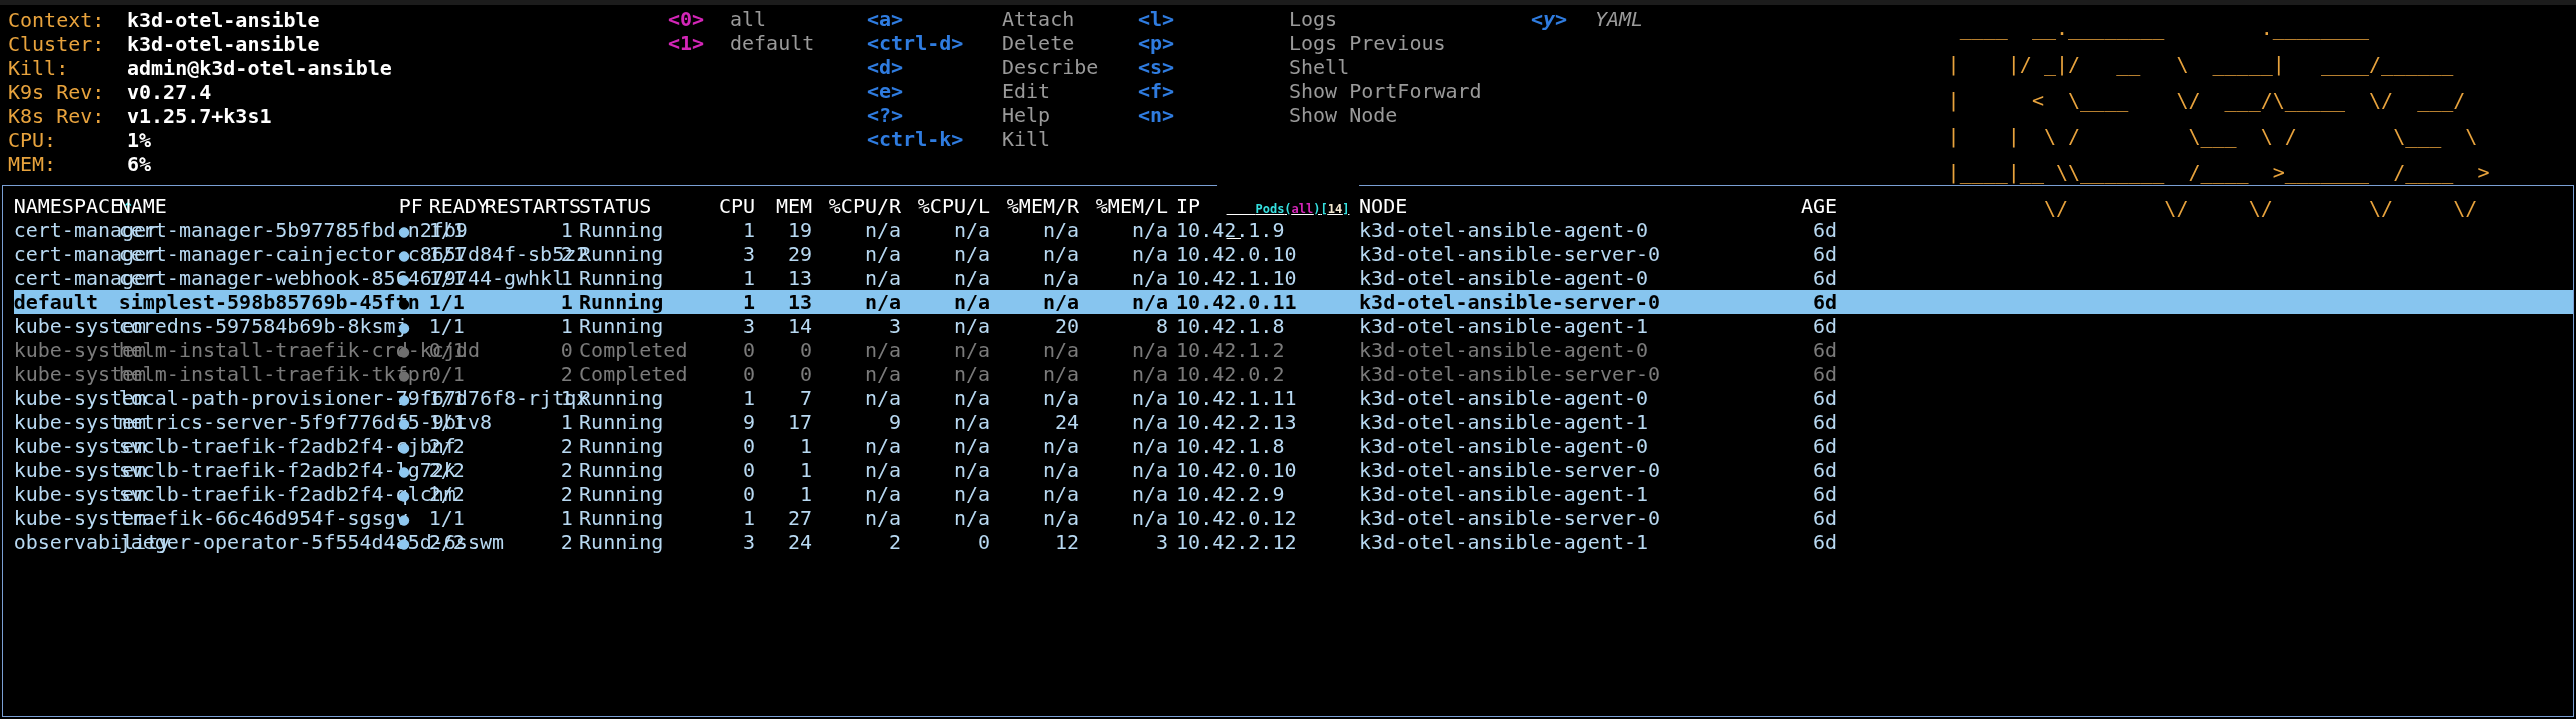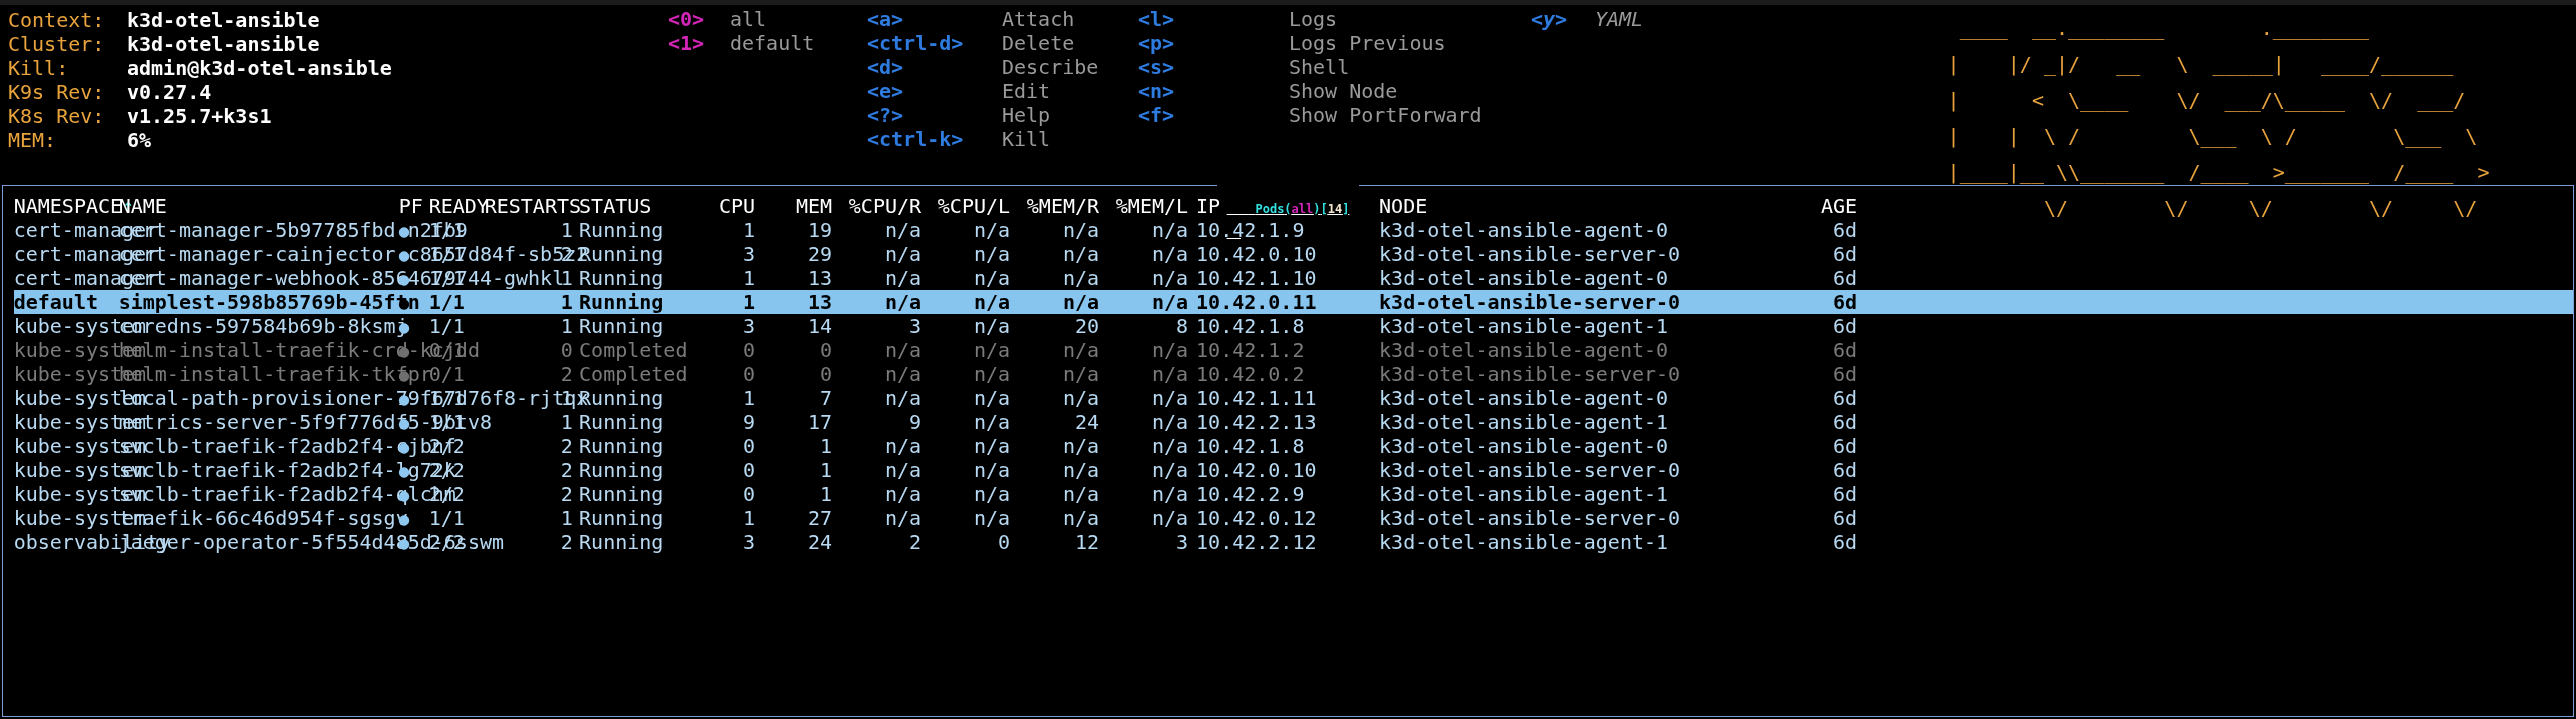--- a/index.html
+++ b/index.html
@@ -154,21 +154,21 @@
     white-space: pre;
     vertical-align: top;
   }
   .w-ns    { width: 105px; }
   .w-name  { width: 280px; }
   .w-pf    { width: 30px;  text-align: left; }
   .w-ready { width: 56px;  }
   .w-rst   { width: 88px; text-align: right; }
   .w-stat  { width: 119px; padding-left: 6.4px; }
   .w-cpu   { width: 57px;  text-align: right; }
-  .w-mem   { width: 77px;  text-align: right; }
+  .w-mem   { width: 57px;  text-align: right; }
   .w-cpur  { width: 89px; text-align: right; }
   .w-cpul  { width: 89px; text-align: right; }
   .w-memr  { width: 89px; text-align: right; }
   .w-meml  { width: 89px; text-align: right; }
   .w-ip    { width: 183px; padding-left: 8px; }
   .w-node  { width: 414px; }
   .w-age   { width: 64px;  text-align: right; }
 
   .dot { font-size: 17.5px; }
   .dot.on   { color: #8ec7ef; }
@@ -187,42 +187,43 @@
 <div class="titlebar"></div>
 
 <div class="header">
 
   <div class="info-block">
       <div class="info-row"><span class="info-key">Context:</span><span class="info-val">k3d-otel-ansible</span></div>
       <div class="info-row"><span class="info-key">Cluster:</span><span class="info-val">k3d-otel-ansible</span></div>
       <div class="info-row"><span class="info-key">Kill:</span><span class="info-val">admin@k3d-otel-ansible</span></div>
       <div class="info-row"><span class="info-key">K9s Rev:</span><span class="info-val">v0.27.4</span></div>
       <div class="info-row"><span class="info-key">K8s Rev:</span><span class="info-val">v1.25.7+k3s1</span></div>
+      <div class="info-row"><span class="info-key">CPU:</span><span class="info-val">1%</span></div>
       <div class="info-row"><span class="info-key">MEM:</span><span class="info-val">6%</span></div>
     </div>
 
   <div class="ns-block">
       <div class="ns-row"><span class="key-mag">&lt;0&gt;</span><span class="ns-label">all</span></div>
       <div class="ns-row"><span class="key-mag">&lt;1&gt;</span><span class="ns-label">default</span></div>
     </div>
 
   <div class="sc-col c1">
       <div class="sc-row"><span class="key-blue">&lt;a&gt;</span><span class="sc-label">Attach</span></div>
       <div class="sc-row"><span class="key-blue">&lt;ctrl-d&gt;</span><span class="sc-label">Delete</span></div>
       <div class="sc-row"><span class="key-blue">&lt;d&gt;</span><span class="sc-label">Describe</span></div>
       <div class="sc-row"><span class="key-blue">&lt;e&gt;</span><span class="sc-label">Edit</span></div>
       <div class="sc-row"><span class="key-blue">&lt;?&gt;</span><span class="sc-label">Help</span></div>
       <div class="sc-row"><span class="key-blue">&lt;ctrl-k&gt;</span><span class="sc-label">Kill</span></div>
     </div>
   <div class="sc-col c2">
       <div class="sc-row"><span class="key-blue">&lt;l&gt;</span><span class="sc-label">Logs</span></div>
       <div class="sc-row"><span class="key-blue">&lt;p&gt;</span><span class="sc-label">Logs Previous</span></div>
       <div class="sc-row"><span class="key-blue">&lt;s&gt;</span><span class="sc-label">Shell</span></div>
+      <div class="sc-row"><span class="key-blue">&lt;f&gt;</span><span class="sc-label">Show PortForward</span></div>
       <div class="sc-row"><span class="key-blue">&lt;n&gt;</span><span class="sc-label">Show Node</span></div>
-      <div class="sc-row"><span class="key-blue">&lt;f&gt;</span><span class="sc-label">Show PortForward</span></div>
     </div>
   <div class="sc-col c3">
       <div class="sc-row"><span class="key-blue">&lt;y&gt;</span><span class="sc-label">YAML</span></div>
     </div>
 
   <div class="logo"> ____  __.________        .________               
 |    |/ _|/   __   \  _____|   ____/______         
 |      &lt;  \____    \/  ___/\_____  \/  ___/        
 |    |  \ /         \___  \ /        \___  \       
 |____|__ \\_______  /____  &gt;_______  /____  &gt;      

